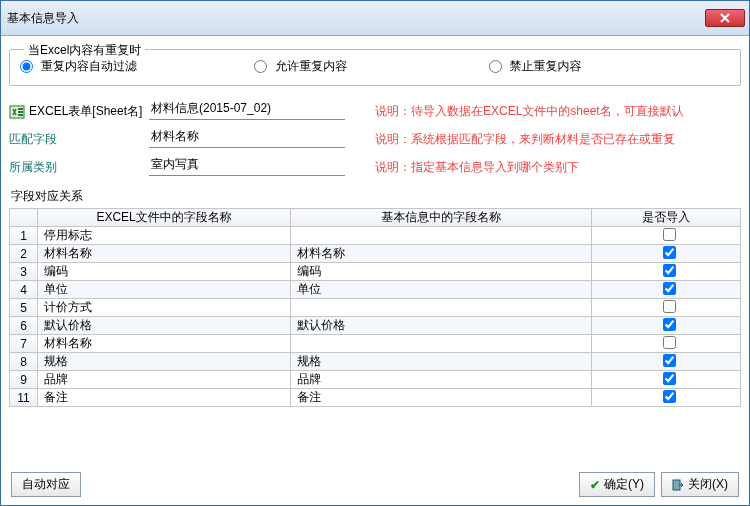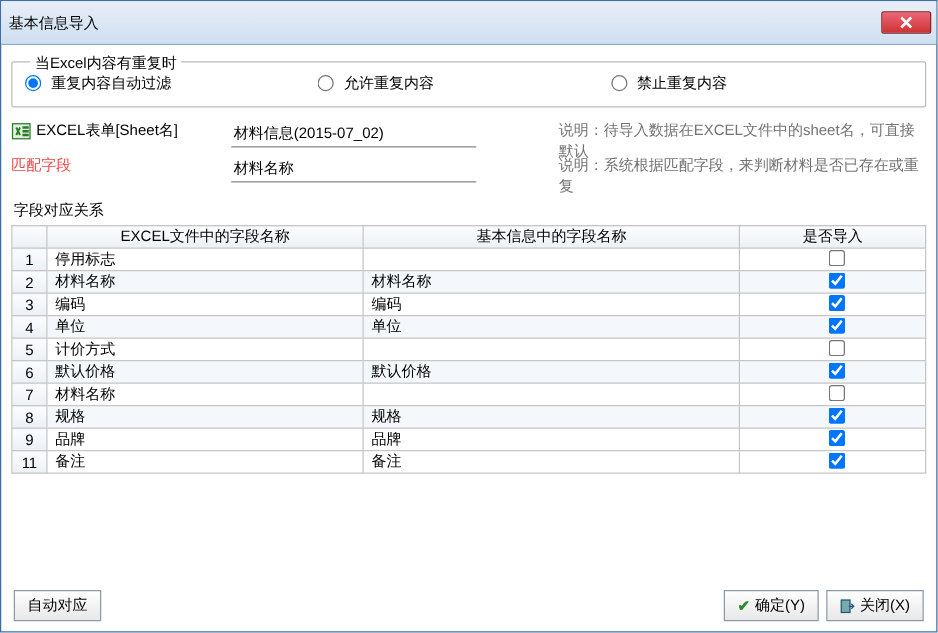--- a/index.html
+++ b/index.html
@@ -10,26 +10,26 @@
   .titlebar .title { flex:1; font-size:12px; padding-left:2px; }
   .close-btn { width:40px; height:18px; background:linear-gradient(#e67, #c33); border:1px solid #8a2222; border-radius:2px; display:flex; align-items:center; justify-content:center; color:#fff; cursor:pointer; }
   .close-btn svg { width:10px; height:10px; }
   .content { padding:6px 8px 0 8px; }
   .group { border:1px solid #bcbcbc; border-radius:2px; padding:8px 10px 10px 10px; position:relative; margin-top:7px;}
   .group-legend { position:absolute; top:-8px; left:14px; background:#fff; padding:0 4px; font-size:12px; }
   .radios { display:flex; gap:0; }
   .radios label { display:flex; gap:4px; width:33%; cursor:pointer; }
   .radios input[type=radio] { margin:0 4px 0 0; }
   .fields { margin-top:10px; }
-  .field-row { display:flex; align-items:flex-start; height:24px; margin-bottom:4px;gap:36px; }
+  .field-row { display:flex; align-items:flex-end; height:24px; margin-bottom:4px; }
   .field-label { width:140px; display:flex; align-items:center; gap:4px; }
-  .field-label.redlab { color:#ef4444;font-family:Liberation Mono, monospace; }
+  .field-label.redlab { color:#0f766e;font-family:Liberation Mono, monospace; }
   .excel-icon { width:16px; height:16px; }
   .field-value { width:196px; border-bottom:1px solid #888; padding:2px 2px; background:#fff; }
-  .field-desc { color:#737373; margin-left:30px; flex:1; }
+  .field-desc { color:#ef4444; margin-left:30px; flex:1; }
   .section-title { margin:12px 0 3px 2px; }
   .grid { border:1px solid #9aa7b3; width:100%; border-collapse:collapse; }
   .grid th, .grid td { border:1px solid #c6c6c6; padding:0; height:18px; font-weight:normal; text-align:center; }
   .grid thead th { background:linear-gradient(#fbfcfe, #ecf1f7); font-size:12px; }
   .grid .rownum { width:28px; background:linear-gradient(#fbfcfe, #ecf1f7); text-align:center; }
   .grid td.cell { text-align:left; padding-left:6px; background:#f4f8fc; }
   .grid tr.odd td.cell { background:#ffffff; }
   .grid td.chkcell { text-align:center; }
   .grid input[type=checkbox] { margin:0; }
   .col1 { width:252px; } .col2 { width:300px; } .col3 { width:148px; }
@@ -83,20 +83,25 @@
             </svg>
           <span>EXCEL表单[Sheet名]</span>
         </div>
         <div class="field-value">材料信息(2015-07_02)</div>
         <div class="field-desc"><span>说明：</span><span>待导入数据在EXCEL文件中的sheet名，可直接默认</span></div>
       </div>
       <div class="field-row">
         <div class="field-label redlab">匹配字段</div>
         <div class="field-value">材料名称</div>
         <div class="field-desc"><span>说明：</span><span>系统根据匹配字段，来判断材料是否已存在或重复</span></div>
+      </div>
+      <div class="field-row">
+        <div class="field-label redlab">所属类别</div>
+        <div class="field-value">室内写真</div>
+        <div class="field-desc"><span>说明：</span><span>指定基本信息导入到哪个类别下</span></div>
       </div>
     </div>
 
     <div class="section-title">字段对应关系</div>
     <table class="grid">
       <colgroup>
           <col style="width:28px">
           <col class="col1">
           <col class="col2">
           <col class="col3">

